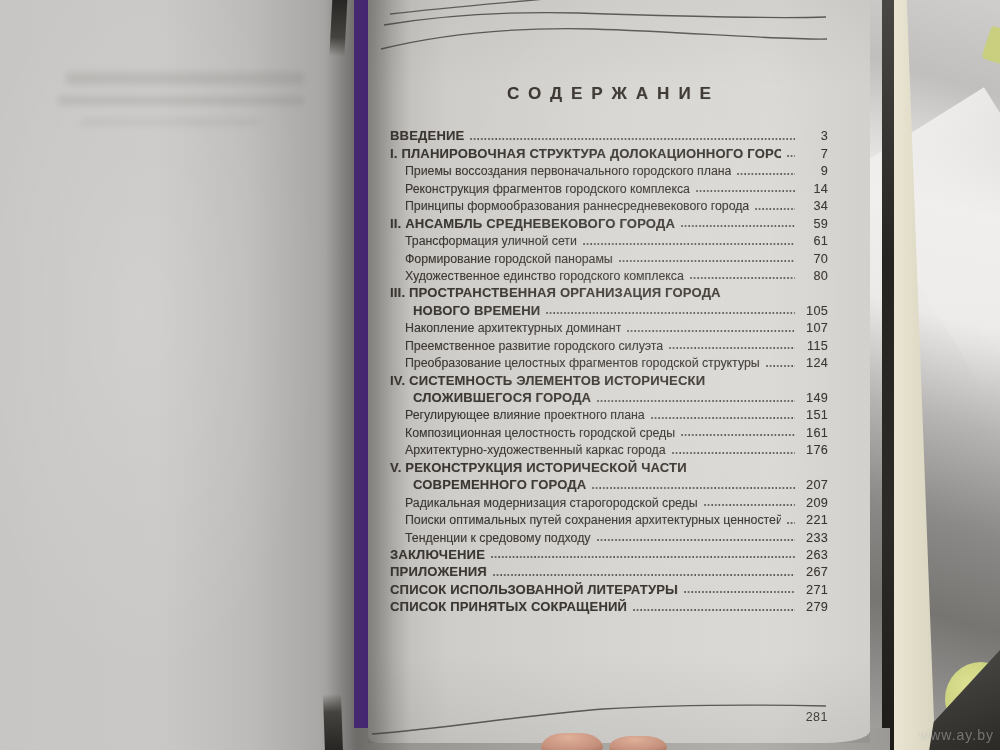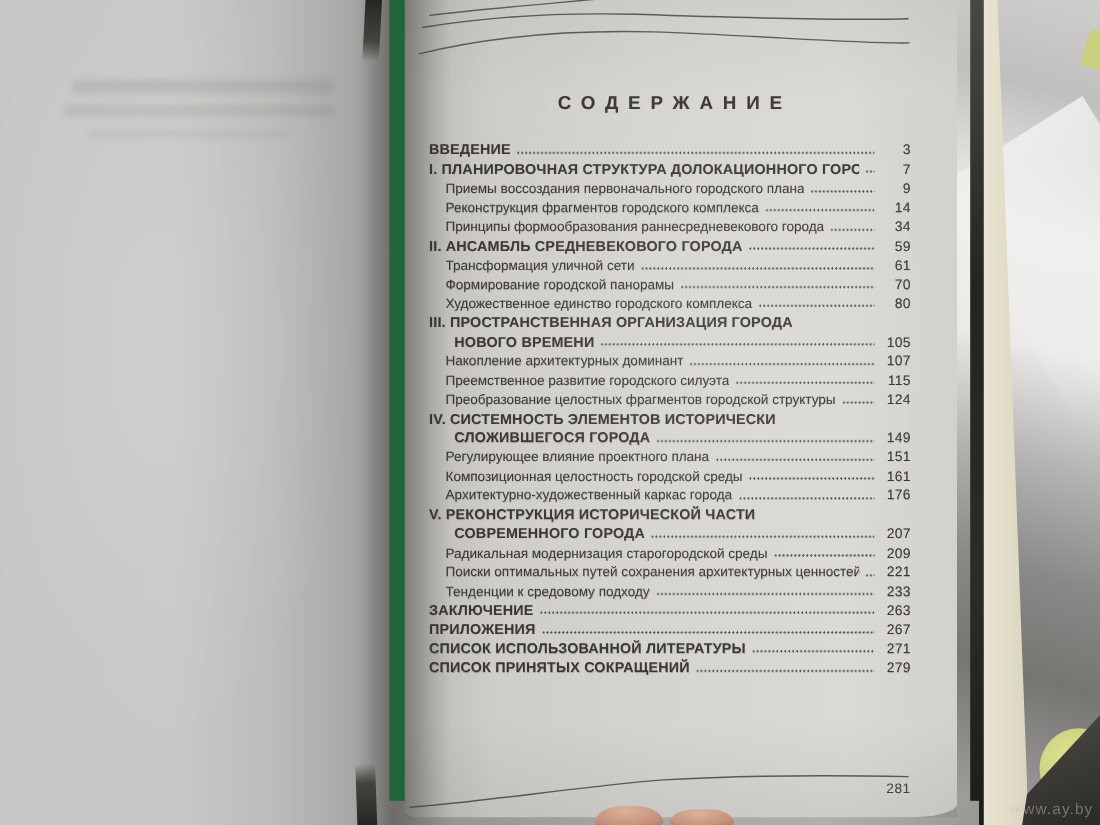--- a/index.html
+++ b/index.html
@@ -1,18 +1,18 @@
 <!DOCTYPE html>
 <html style="--paper: #d6d4d0; --ink: #3a3631; --fore-edge: #e9e5d2; --finger: #c4907c;"><head>
 <meta charset="utf-8">
 <style>
   html,body{margin:0;padding:0;}
   body{width:1000px;height:750px;overflow:hidden;background:#8f8e8c;
        font-family:"Liberation Sans", sans-serif;}
-  .photo{position:relative;width:1000px;height:750px;overflow:hidden;background:#15803d;}
+  .photo{position:relative;width:1000px;height:750px;overflow:hidden;background:#4c1d95;}
 
   
   .bg-wall{position:absolute;left:855px;top:0;width:145px;height:750px;
     background:linear-gradient(196deg,#cfcecc 0%,#c0bfbd 12%,#f0efed 28%,#eceae8 42%,
                #b5b4b2 55%,#8a8987 68%,#767572 80%,#8f8e8c 90%,#a8a7a4 100%);}
   .bg-diag-highlight{position:absolute;left:905px;top:110px;width:160px;height:260px;
     background:linear-gradient(180deg,rgba(240,239,237,.9),rgba(240,239,237,0));
     transform:rotate(-32deg);}
   .lime-sliver-top{position:absolute;left:986px;top:28px;width:22px;height:34px;
     background:#c9cf7e;transform:rotate(18deg);border-radius:4px;}

